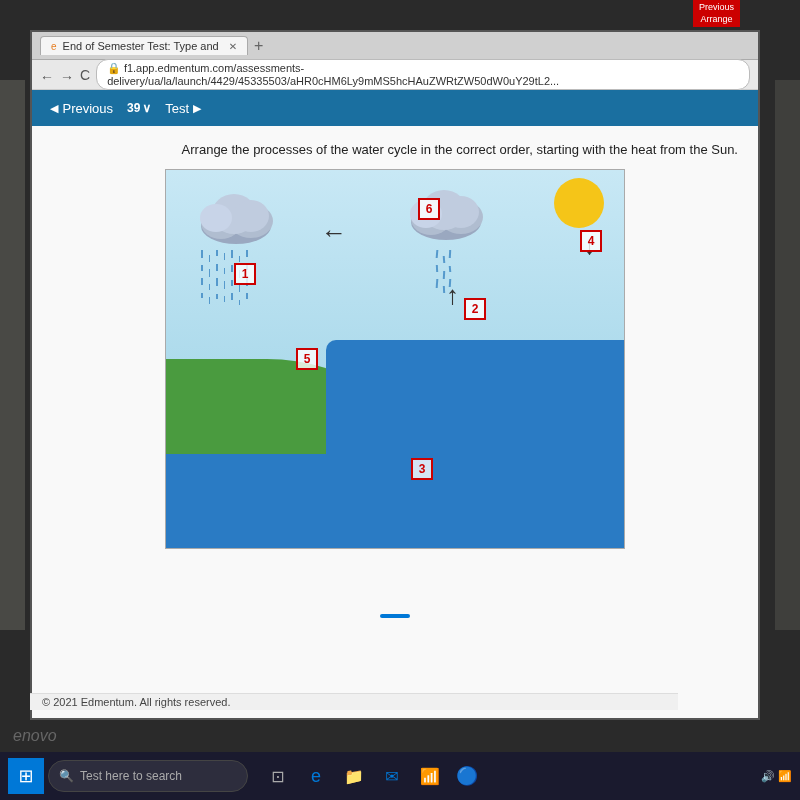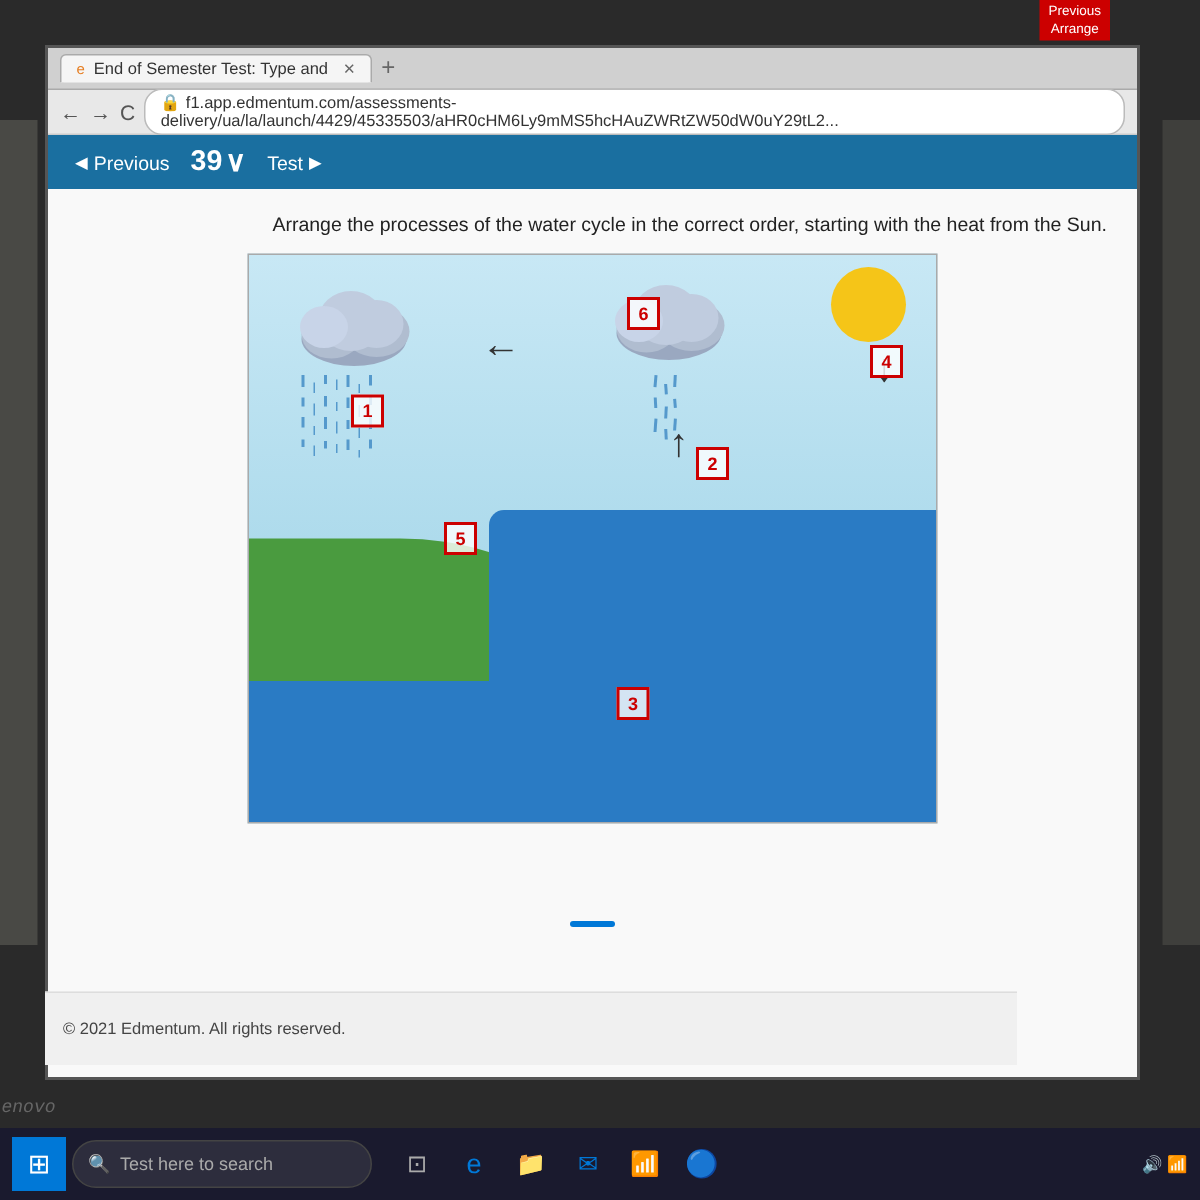--- a/index.html
+++ b/index.html
@@ -114,21 +114,21 @@
       padding: 4px 6px;
     }
     .toolbar-btn .icon {
       font-size: 11px;
     }
     .question-num {
       display: flex;
       align-items: center;
       gap: 2px;
       color: white;
-      font-size: 19px;
+      font-size: 12px;
       font-weight: bold;
     }
     .toolbar-title {
       margin-left: 20px;
       color: white;
       font-size: 14px;
       font-weight: bold;
     }
 
     
@@ -301,21 +301,21 @@
     .num6 { top: 28px; left: 252px; }
 
     
     .footer {
       position: absolute;
       bottom: 90px;
       left: 30px;
       width: 648px;
       font-size: 11px;
       color: #444;
-      padding: 18px 12px;
+      padding: 2px 12px;
       background: #f0f0f0;
       border-top: 1px solid #ddd;
     }
 
     
     .taskbar {
       position: absolute;
       bottom: 0;
       left: 0;
       width: 800px;
@@ -386,25 +386,24 @@
       right: 0;
       width: 25px;
       height: 550px;
       background: rgba(255,255,230,0.1);
     }
 
     
     .lenovo {
       position: absolute;
       bottom: 55px;
-      left: 1px;
+      left: 13px;
       color: #666;
-      font-size: 12px;
+      font-size: 16px;
       font-style: italic;
-      font-family: Liberation Mono, monospace;
     }
 
     
     .edu-logo {
       position: absolute;
       top: 0;
       right: 60px;
       background: #cc0000;
       color: white;
       font-size: 9px;

